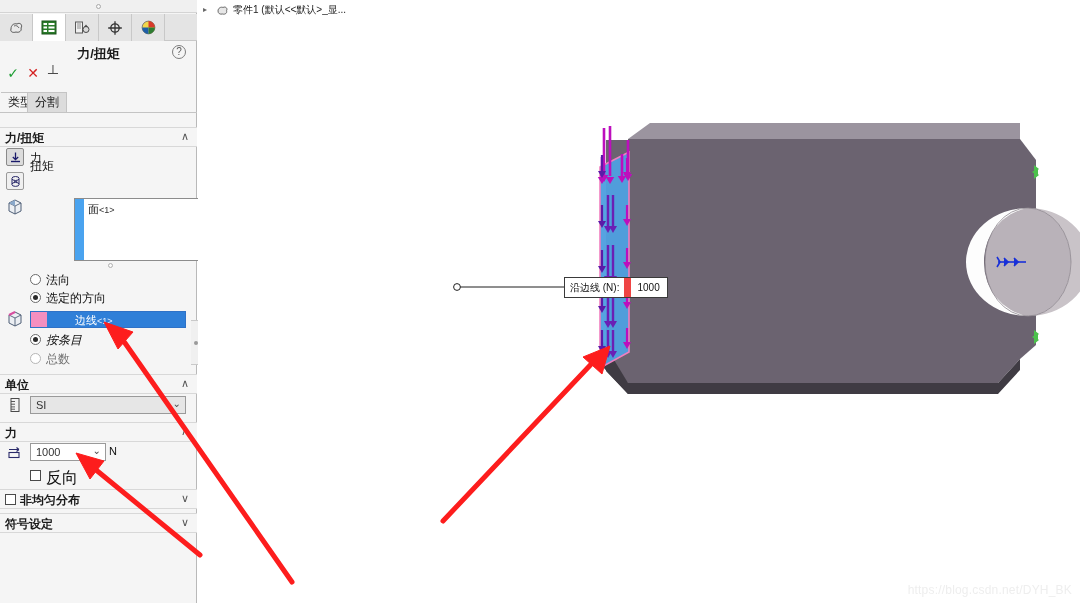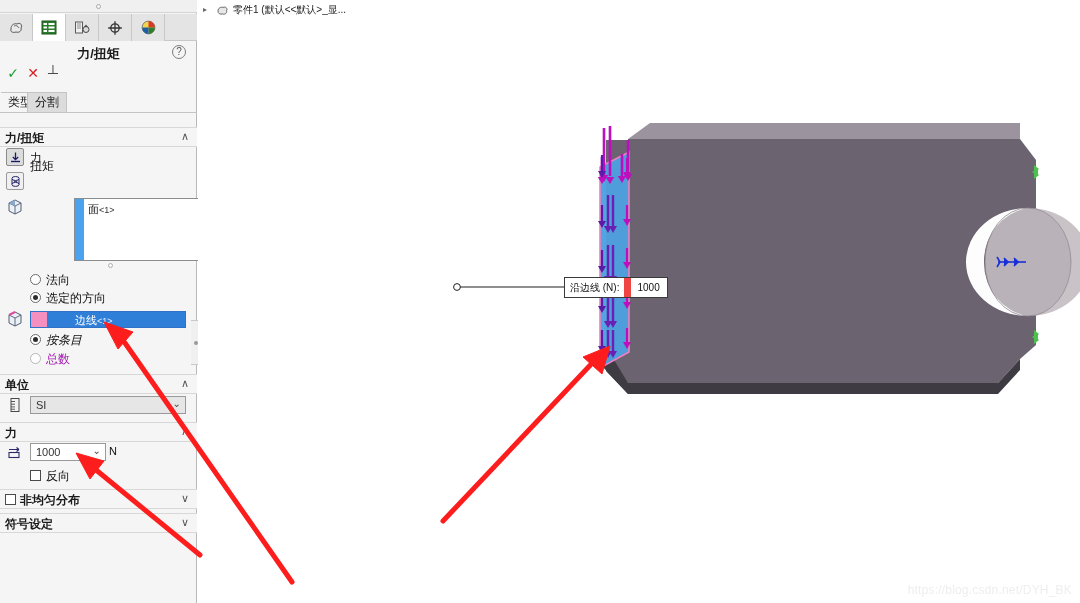--- a/index.html
+++ b/index.html
@@ -146,21 +146,21 @@
     position: absolute; left: 0; top: 2px;
     width: 11px; height: 11px; border-radius: 50%;
     border: 1px solid #6b6b6b; background: #fff;
   }
   .radio-dot.on::after {
     content: ""; position: absolute; left: 2px; top: 2px;
     width: 5px; height: 5px; border-radius: 50%; background: #2b2b2b;
   }
   .radio-dot.dim { border-color: #b6b6b6; }
   .radio-txt { position: absolute; left: 16px; top: 0; font-size: 12px; color: #111; }
-  .radio-txt.dim { color: #a21caf; text-align: center; }
+  .radio-txt.dim { color: #737373; text-align: center; }
 
   
   #edge-selbox {
     position: absolute; left: 30px; top: 311px; width: 156px; height: 17px;
     border: 1px solid #2f72c7; background: #2f7fd8;
   }
   #edge-selbox .pinkaccent {
     position: absolute; left: 0; top: 0; width: 16px; height: 100%;
     background: #f48fc0;
   }
@@ -187,21 +187,21 @@
     font-size: 10px; color: #4a4a4a;
   }
   .unit-suffix { position: absolute; font-size: 11px; color: #111; }
 
   .chk-row { position: absolute; height: 16px; }
   .chk-box {
     position: absolute; left: 0; top: 2px;
     width: 11px; height: 11px;
     border: 1px solid #4a4a4a; background: #fff;
   }
-  .chk-txt { position: absolute; left: 16px; top: 0; font-size: 12px; color: #111; }
+  .chk-txt { position: absolute; left: 16px; top: 0; font-size: 16px; color: #111; }
 
   
   #splitter {
     position: absolute; left: 191px; top: 320px;
     width: 12px; height: 45px;
     background: #f0f0f0;
     border: 1px solid #c9c9c9;
     border-left: none;
     border-radius: 0 3px 3px 0;
   }

